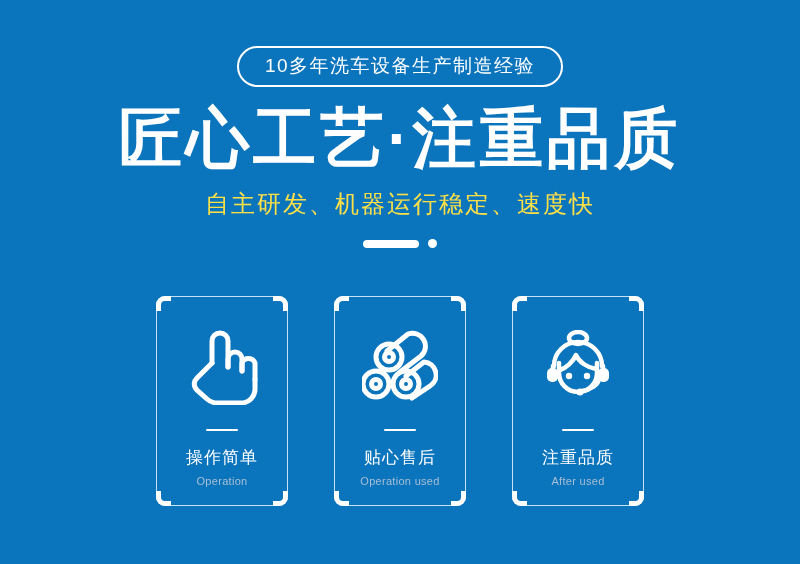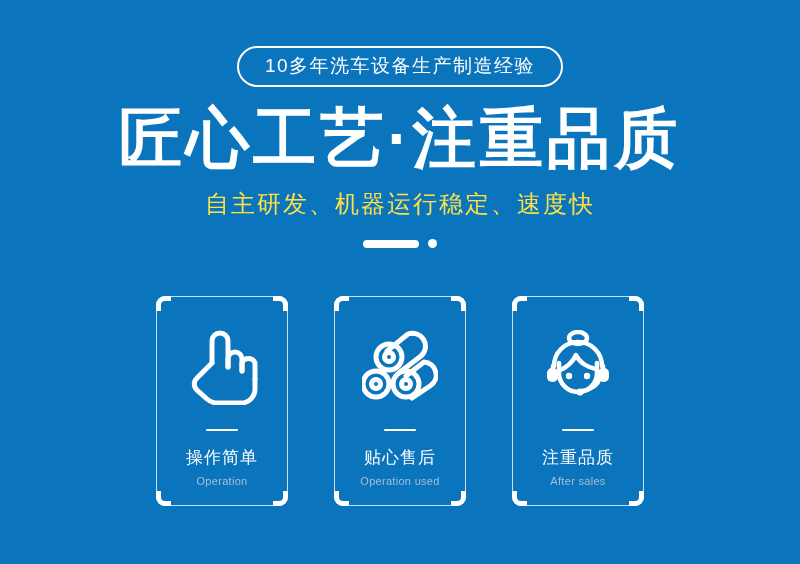--- a/index.html
+++ b/index.html
@@ -261,17 +261,17 @@
 
           <circle cx="41" cy="62" r="3.5" fill="#fff"></circle>
 
           <circle cx="30" cy="46" r="3.2" fill="#fff"></circle>
           <circle cx="48" cy="46" r="3.2" fill="#fff"></circle>
         </svg>
       </div>
 
       <div class="card-sep"></div>
       <div class="card-title">注重品质</div>
-      <div class="card-sub">After sales</div>
+      <div class="card-sub">After used</div>
     </div>
 
   </div>
 </div>
 
 </body></html>

